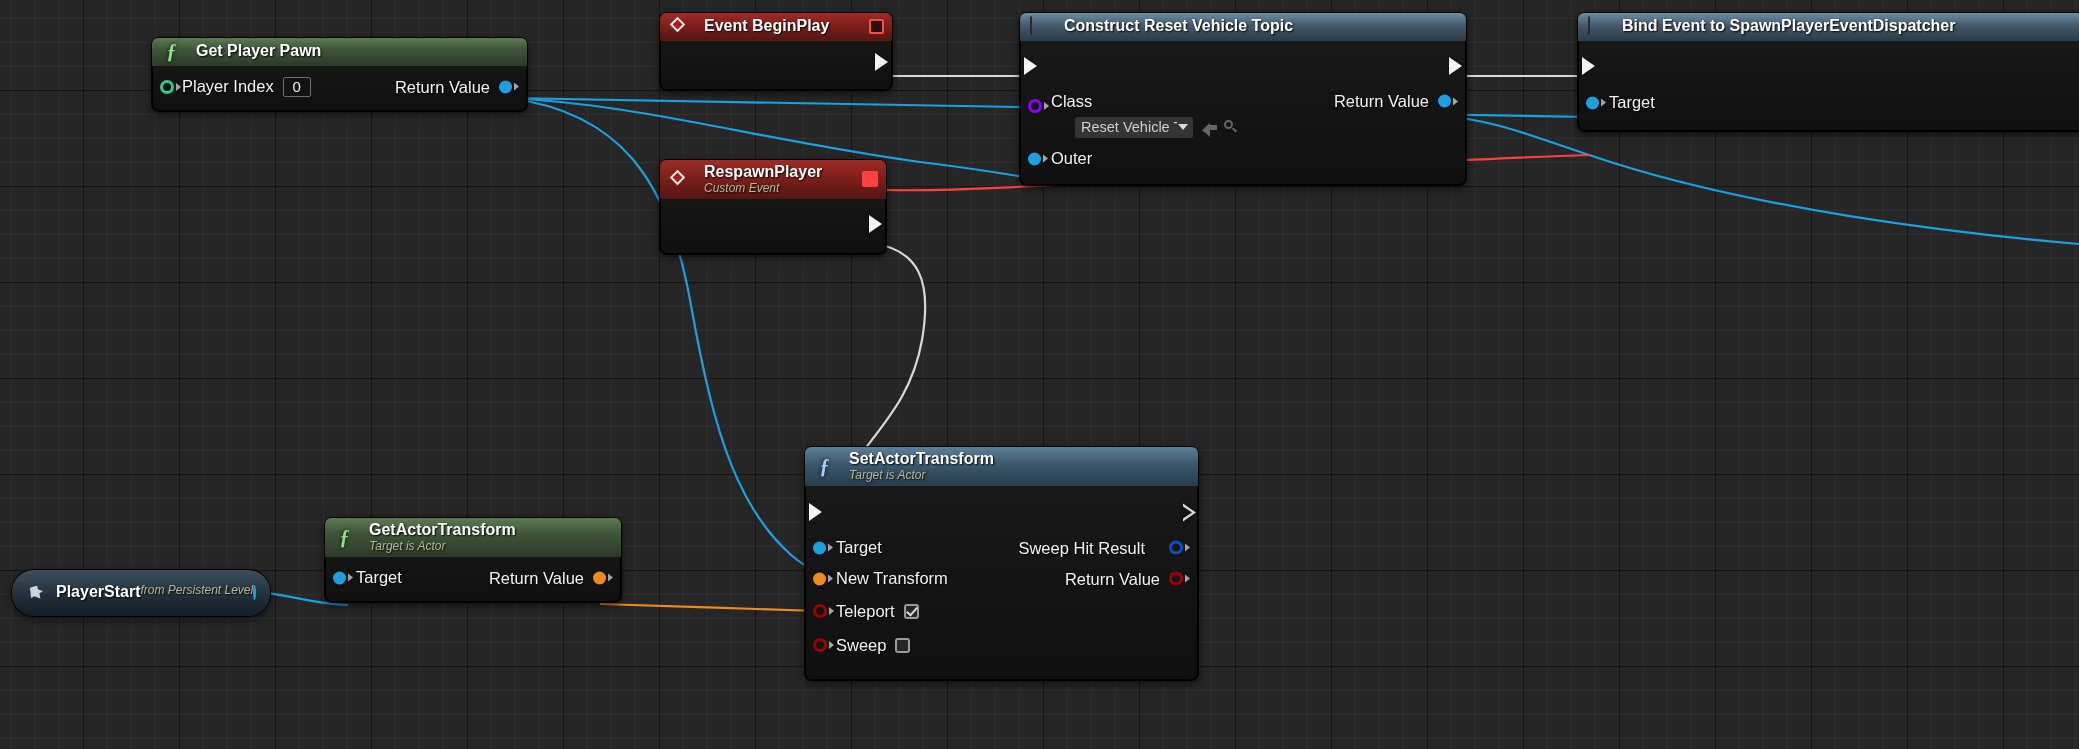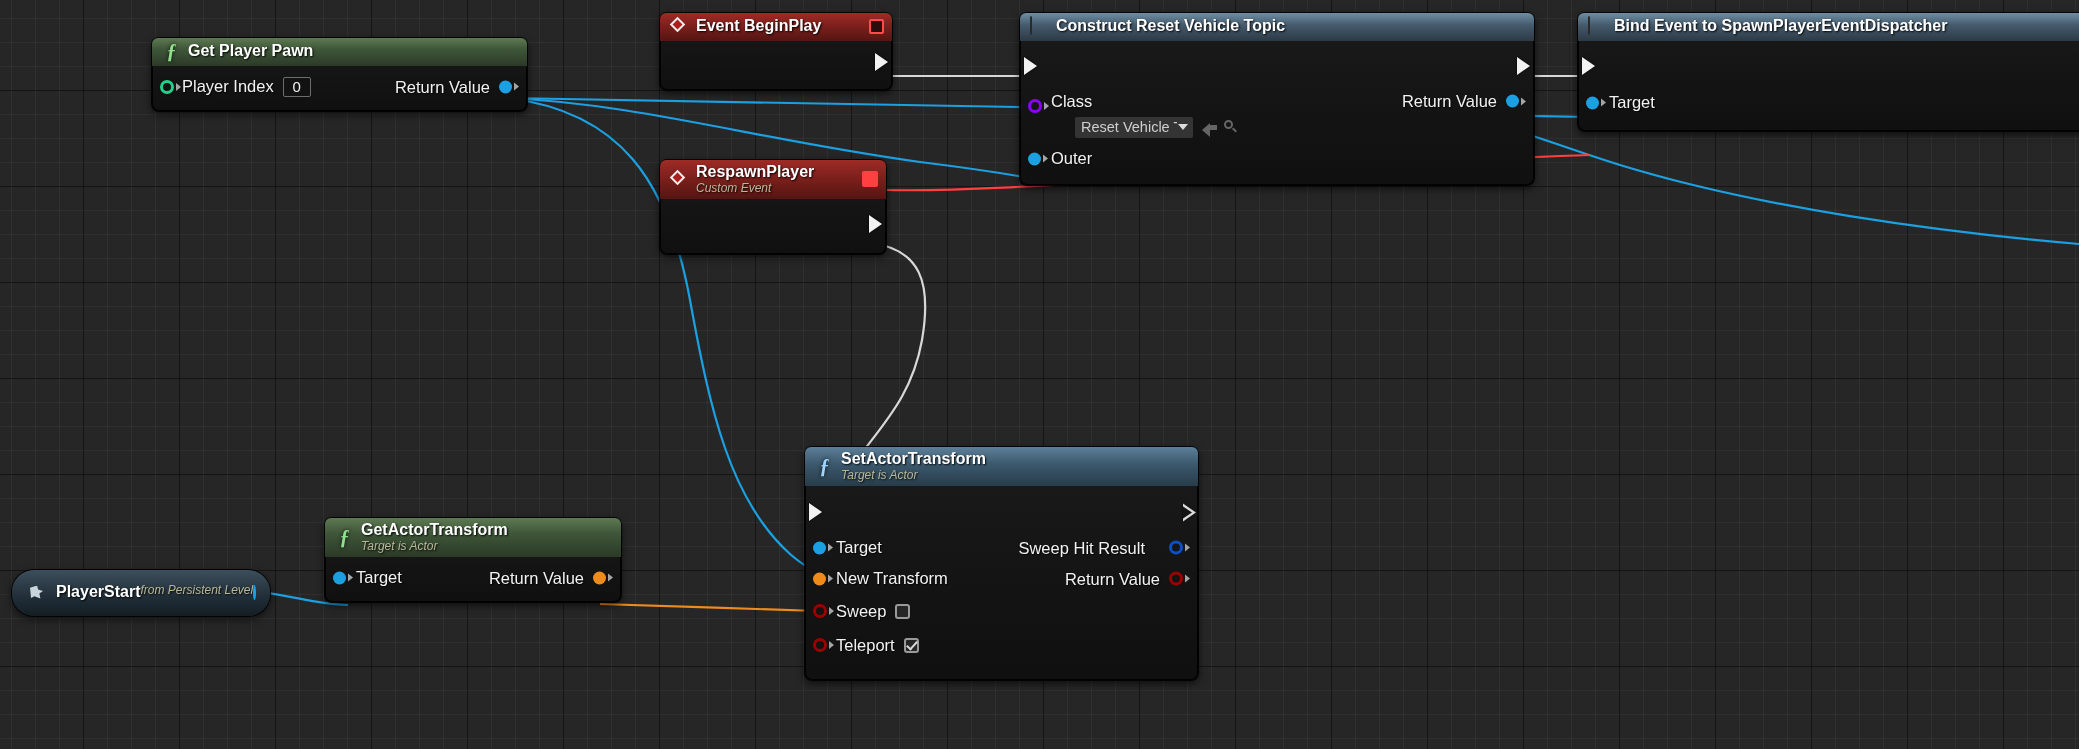--- a/index.html
+++ b/index.html
@@ -60,20 +60,21 @@
   .node-inner { position: relative; }
 
   .hdr {
     position: relative;
     border-radius: 6px 6px 0 0;
     padding: 4px 12px 5px 10px;
     display: flex;
     align-items: center;
     min-height: 22px;
     box-sizing: border-box;
+    gap: 8px;
   }
   .hdr-txt { display: flex; flex-direction: column; line-height: 1.05; }
   .hdr-title {
     color: #ffffff;
     font-size: 16px;
     font-weight: bold;
     text-shadow: 1px 1px 2px rgba(0,0,0,0.95);
     white-space: nowrap;
   }
   .hdr-sub {
@@ -411,21 +412,21 @@
       <div class="rows" style="padding-top:10px; padding-bottom:16px;">
         <div class="row">
           <span class="pin-right" style="right:4px;">
             <span class="exec"></span>
           </span>
         </div>
       </div>
     </div>
   </div>
 
-  <div class="node" style="left:1020px; top:13px; width:514px;">
+  <div class="node" style="left:1020px; top:13px; width:446px;">
     <div class="node-body-bg"></div>
     <div class="node-inner">
       <div class="hdr hdr-bluegr">
         <span class="ic">
           <span class="ic-box"></span>
         </span>
         <span class="hdr-txt">
           <span class="hdr-title">Construct Reset Vehicle Topic</span>
         </span>
       </div>
@@ -554,31 +555,31 @@
             <span class="dot hollow" style="color:#9c0000;"></span>
               <span class="arrowlet"></span>
           </span>
         </div>
 
         <div class="row" style="padding-left:31px; height:34px;">
           <span class="pin-left">
             <span class="dot hollow" style="color:#9c0000;"></span>
               <span class="arrowlet"></span>
           </span>
+          <span class="row-label">Teleport</span>
+          <span class="chk on"></span>
+        </div>
+
+        <div class="row" style="padding-left:31px; height:34px;">
+          <span class="pin-left">
+            <span class="dot hollow" style="color:#9c0000;"></span>
+              <span class="arrowlet"></span>
+          </span>
           <span class="row-label">Sweep</span>
           <span class="chk"></span>
-        </div>
-
-        <div class="row" style="padding-left:31px; height:34px;">
-          <span class="pin-left">
-            <span class="dot hollow" style="color:#9c0000;"></span>
-              <span class="arrowlet"></span>
-          </span>
-          <span class="row-label">Teleport</span>
-          <span class="chk on"></span>
         </div>
 
       </div>
     </div>
   </div>
 
   <div class="node" style="left:325px; top:518px; width:296px;">
     <div class="node-body-bg"></div>
     <div class="node-inner">
       <div class="hdr hdr-green">

